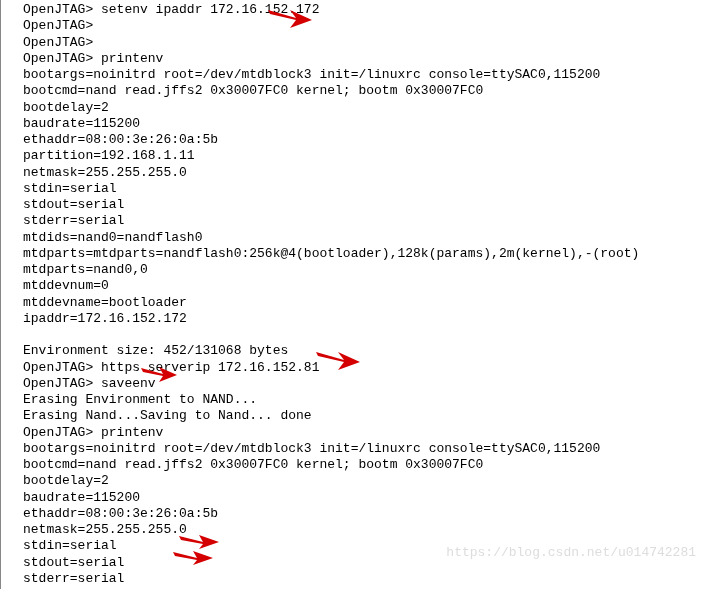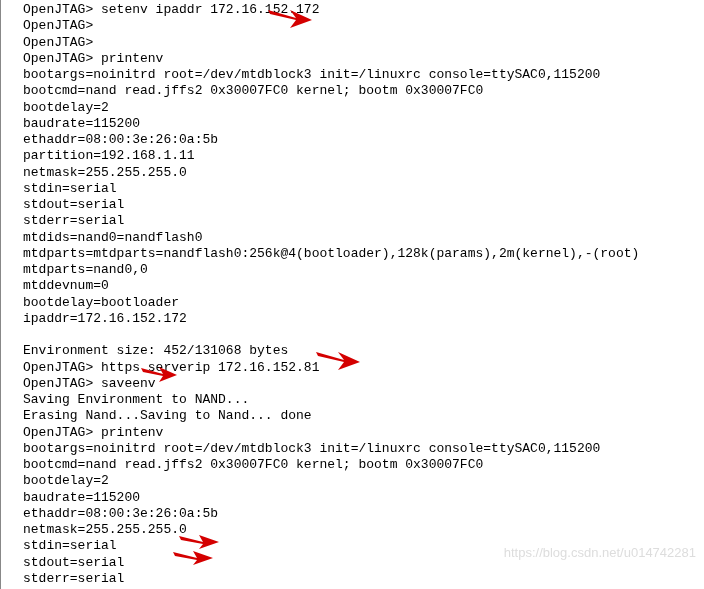--- a/index.html
+++ b/index.html
@@ -27,21 +27,21 @@
     }
     .arrow {
       position: absolute;
       pointer-events: none;
     }
     .watermark {
       position: absolute;
       right: 8px;
       bottom: 28px;
       color: #dddddd;
-      font-family: Liberation Sans, sans-serif;
+      font-family: Liberation Mono, monospace;
       font-size: 13px;
       pointer-events: none;
       text-align: right;
     }
   </style>
 </head>
 <body>
 
 <div class="line"><span>OpenJTAG&gt; </span><span>setenv ipaddr 172.16.152.172</span></div>
 <div class="line"><span>OpenJTAG&gt; </span></div>
@@ -54,27 +54,27 @@
 <div class="line">ethaddr=08:00:3e:26:0a:5b</div>
 <div class="line">partition=192.168.1.11</div>
 <div class="line">netmask=255.255.255.0</div>
 <div class="line">stdin=serial</div>
 <div class="line">stdout=serial</div>
 <div class="line">stderr=serial</div>
 <div class="line">mtdids=nand0=nandflash0</div>
 <div class="line">mtdparts=mtdparts=nandflash0:256k@4(bootloader),128k(params),2m(kernel),-(root)</div>
 <div class="line">mtdparts=nand0,0</div>
 <div class="line">mtddevnum=0</div>
-<div class="line">bootdelay=bootloader</div>
+<div class="line">mtddevname=bootloader</div>
 <div class="line">ipaddr=172.16.152.172</div>
 <div class="line"> </div>
 <div class="line">Environment size: 452/131068 bytes</div>
 <div class="line"><span>OpenJTAG&gt; </span><span>https serverip 172.16.152.81</span></div>
 <div class="line"><span>OpenJTAG&gt; </span><span>saveenv</span></div>
-<div class="line">Saving Environment to NAND...</div>
+<div class="line">Erasing Environment to NAND...</div>
 <div class="line">Erasing Nand...Saving to Nand... done</div>
 <div class="line"><span>OpenJTAG&gt; </span><span>printenv</span></div>
 <div class="line">bootargs=noinitrd root=/dev/mtdblock3 init=/linuxrc console=ttySAC0,115200</div>
 <div class="line">bootcmd=nand read.jffs2 0x30007FC0 kernel; bootm 0x30007FC0</div>
 <div class="line">bootdelay=2</div>
 <div class="line">baudrate=115200</div>
 <div class="line">ethaddr=08:00:3e:26:0a:5b</div>
 <div class="line">netmask=255.255.255.0</div>
 <div class="line">stdin=serial</div>
 <div class="line">stdout=serial</div>

